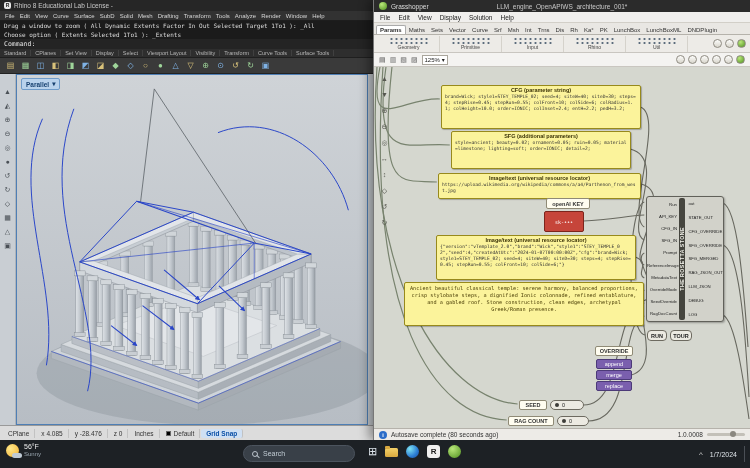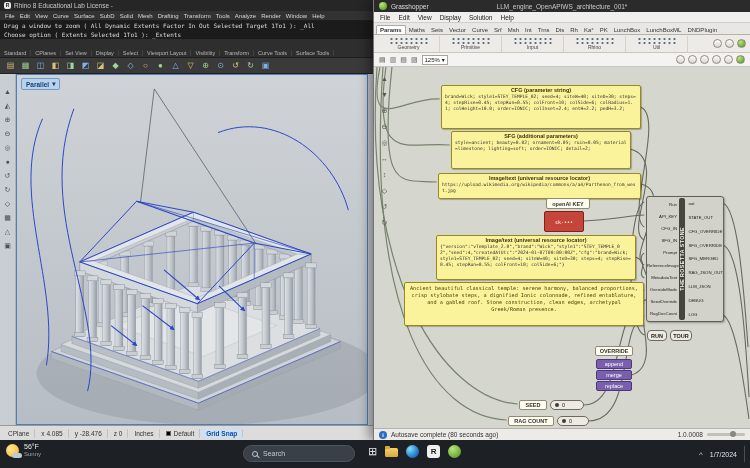--- a/index.html
+++ b/index.html
@@ -160,20 +160,23 @@
         <span>Tools</span>
         <span>Analyze</span>
         <span>Render</span>
         <span>Window</span>
         <span>Help</span>
       </nav>
     <div class="r-hist">
       <div>Drag a window to zoom ( All  Dynamic  Extents  Factor  In  Out  Selected  Target  1To1 ): _All</div>
       <div>Choose option ( Extents  Selected  1To1 ): _Extents</div>
     </div>
+    <div class="r-prompt">
+      <span>Command:</span>
+    </div>
     <div class="r-tabs">
         <span>Standard</span>
         <span>CPlanes</span>
         <span>Set View</span>
         <span>Display</span>
         <span>Select</span>
         <span>Viewport Layout</span>
         <span>Visibility</span>
         <span>Transform</span>
         <span>Curve Tools</span>

